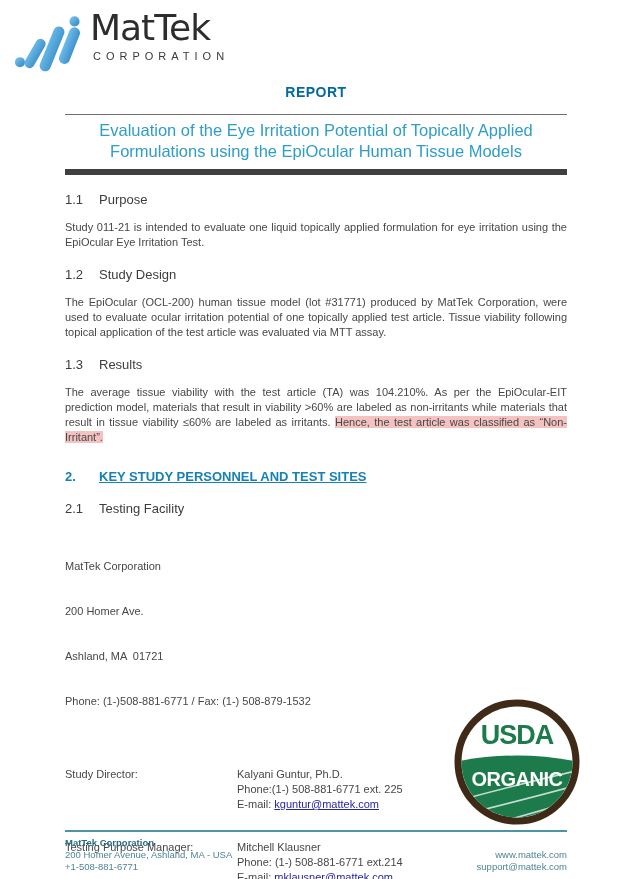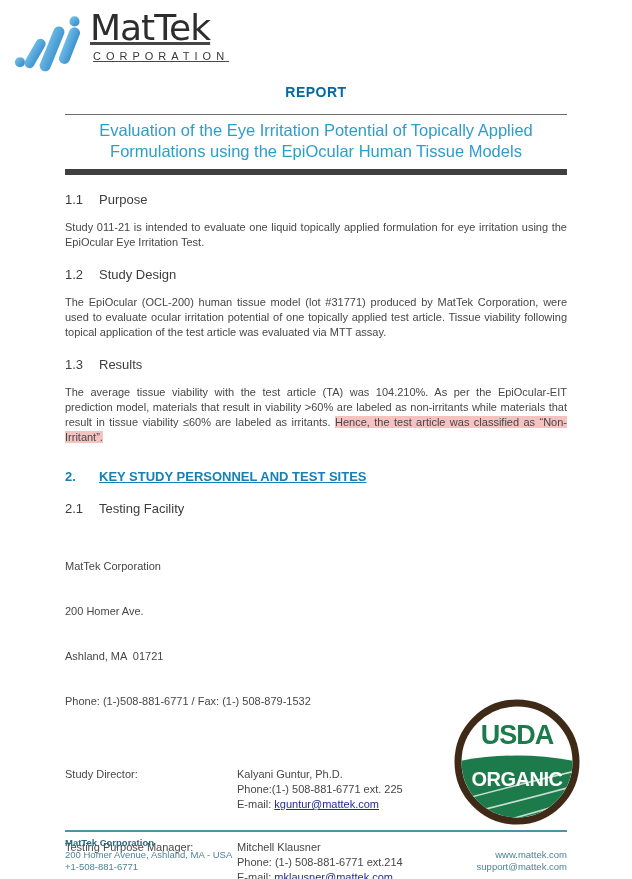--- a/index.html
+++ b/index.html
@@ -4,21 +4,21 @@
 <style>
   html,body { margin:0; padding:0; background:#e8e8e8; }
   .page {
     position:relative; width:632px; height:879px; margin:0 auto;
     background:#ffffff; overflow:hidden;
     font-family:"Liberation Sans", sans-serif; color:#474747;
   }
   
   .logo { display:flex; align-items:flex-start; padding:8px 0 0 14px; }
   .logo-mark { width:66px; height:60px; margin-top:4px; }
-  .logo-textcol { margin-left:10px;text-decoration:underline; }
+  .logo-textcol { margin-left:10px; }
   .logo-name { font-family:"DejaVu Sans", sans-serif; font-size:36px; line-height:40px; color:#2d2d2d; letter-spacing:-1px; }
   .logo-sub { font-size:11px; letter-spacing:5px; color:#3a3a3a; margin-top:2px; margin-left:3px; }
   .report-label { text-align:center; margin-top:12px; font-size:14px; font-weight:bold; color:#0369a1; letter-spacing:.5px; }
   .doc-title {
     margin:14px 65px 0 65px; padding:5px 0 7px 0;
     border-top:1px solid #6f6f6f; border-bottom:6px solid #404040;
     text-align:center; color:#2f9dc9; font-size:16.5px; line-height:21px;
   }
   
   .content { padding:0 65px; }

